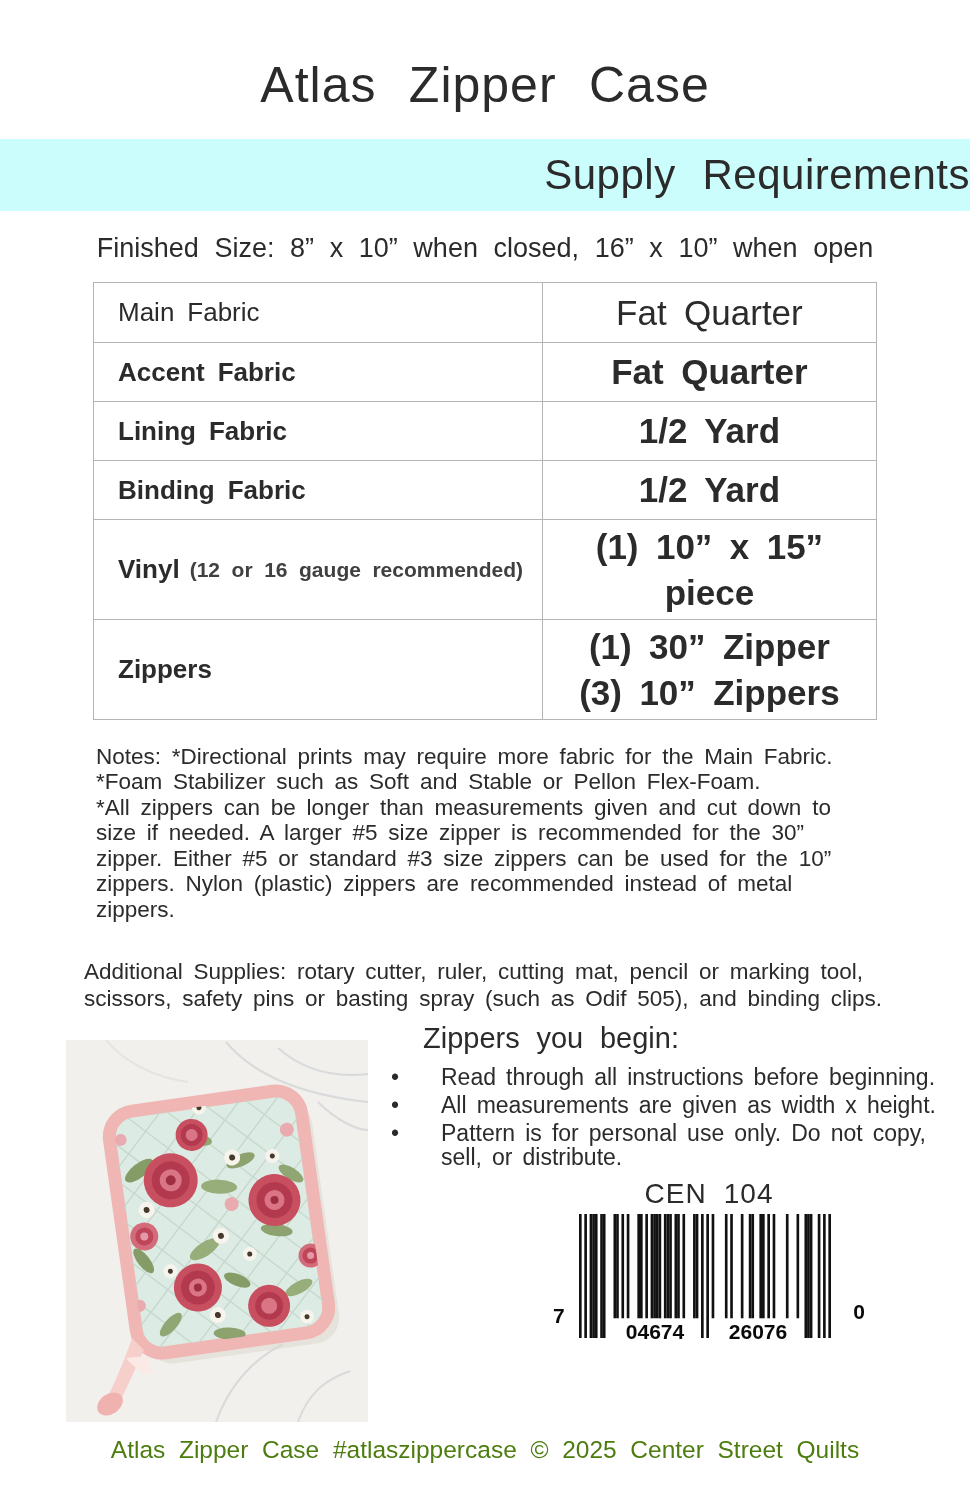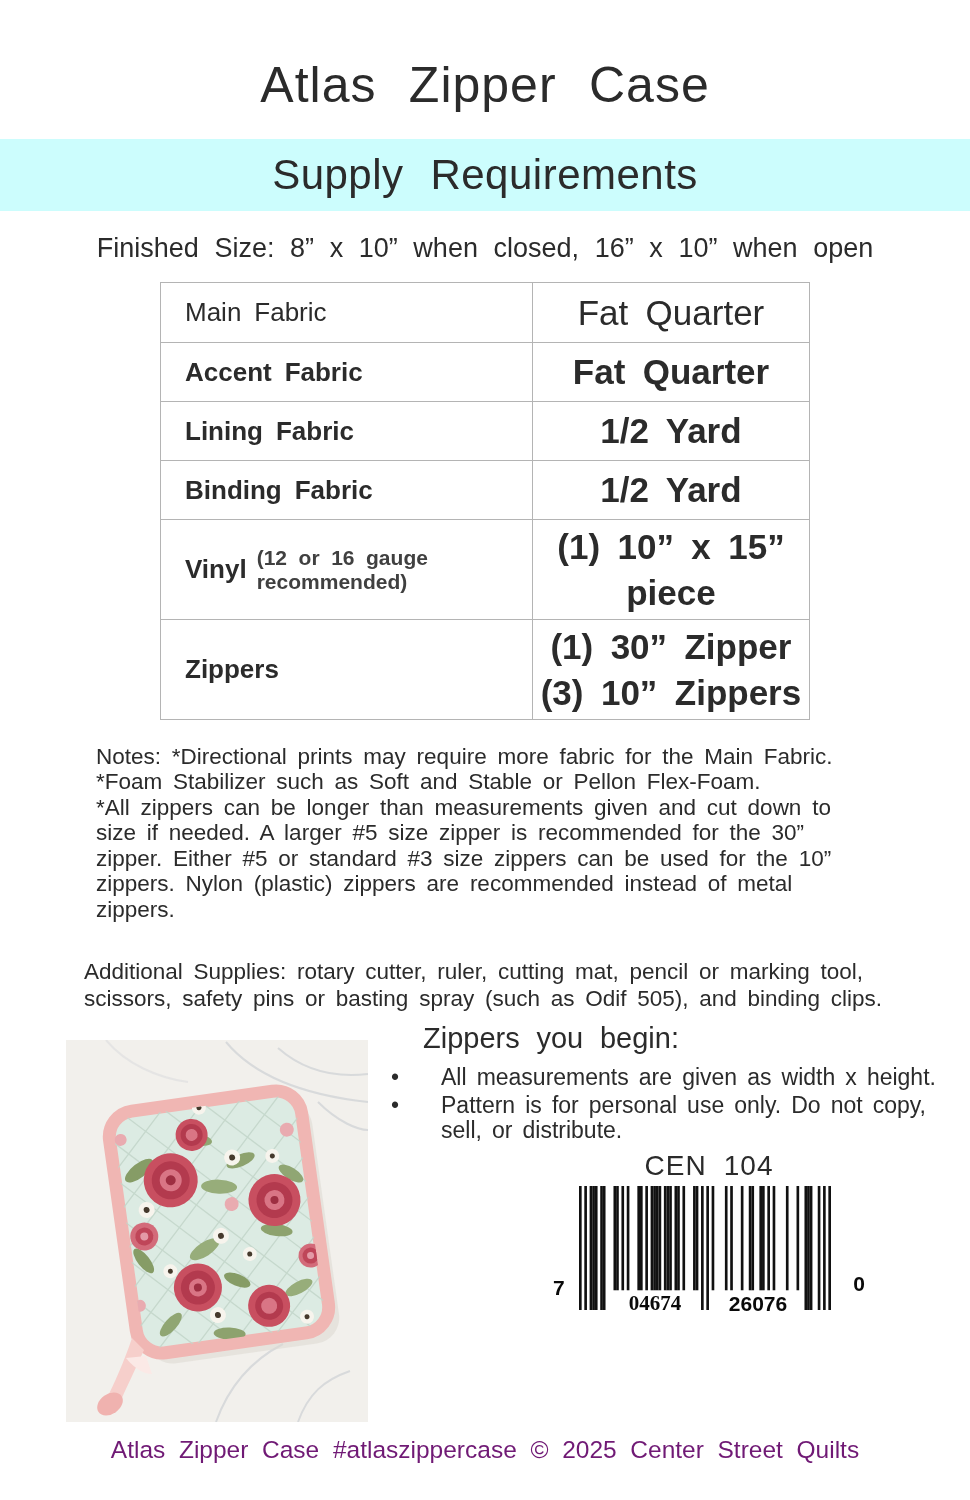--- a/index.html
+++ b/index.html
@@ -13,28 +13,28 @@
   body{
     width:970px;height:1500px;overflow:hidden;background:#ffffff;
     font-family:"Liberation Sans",sans-serif;color:var(--text);
   }
   .page-title{
     margin:58px 0 0 0;text-align:center;font-size:50px;font-weight:400;
     letter-spacing:1px;word-spacing:.35em;line-height:1.1;
   }
   .banner{
     margin-top:26px;height:72px;background:var(--banner-bg);
-    display:flex;align-items:center;justify-content:center;
+    display:flex;align-items:center;justify-content:flex-end;
   }
   .banner-text{font-size:42px;font-weight:400;word-spacing:.35em;letter-spacing:.5px;}
   .finished-size{
     margin-top:22px;text-align:center;font-size:27px;word-spacing:.3em;
   }
   .supply-table{
-    width:650px;margin:18px auto 0 auto;border:1px solid var(--table-border);
+    width:784px;margin:18px auto 0 auto;border:1px solid var(--table-border);
   }
   .srow{display:grid;grid-template-columns:57.4% 42.6%;min-height:59px;}
   .srow + .srow{border-top:1px solid var(--table-border);font-weight:bold;}
   .srow.tall{min-height:84px;}
   .cell-item{
     border-right:1px solid var(--table-border);
     display:flex;align-items:center;padding:6px 8px 6px 24px;
     font-size:26px;word-spacing:.22em;
   }
   .item-note{font-size:21px;margin-left:10px;color:#404040;}
@@ -62,24 +62,24 @@
   .code-block{width:312px;margin:8px 0 0 168px;}
   .code-label{text-align:center;font-size:28px;word-spacing:.3em;letter-spacing:1px;}
   .barcode{position:relative;height:130px;margin-top:4px;}
   .barcode-bars{position:absolute;left:26px;top:0;width:252px;height:124px;fill:var(--barcode-ink);}
   .bc-digit,.bc-group{
     position:absolute;font-weight:bold;font-size:21px;color:#0a0a0a;
     font-family:"Liberation Sans",sans-serif;
   }
   .bc-left-digit{left:0;bottom:16px;}
   .bc-right-digit{right:0;bottom:20px;}
-  .bc-group-left{left:56px;width:92px;text-align:center;bottom:0;font-family:Liberation Serif, serif;}
+  .bc-group-left{left:56px;width:92px;text-align:center;bottom:0;}
   .bc-group-right{left:159px;width:92px;text-align:center;bottom:0;}
   .footer-credit{
-    margin-top:14px;text-align:center;font-size:24.5px;word-spacing:.28em;color:#701a75;
+    margin-top:14px;text-align:center;font-size:24.5px;word-spacing:.28em;color:#4d7c0f;
   }
 </style>
 </head>
 <body>
 
 <h1 class="page-title">Atlas Zipper Case</h1>
 
 <div class="banner">
   <span class="banner-text">Supply Requirements</span>
 </div>
@@ -280,20 +280,21 @@
         <path d="M66,298 C58,322 48,344 40,360 L52,367 C60,348 70,328 78,310 Z" fill="#f6cfcb"></path>
         <path d="M60,318 C70,330 78,334 86,334 L80,316 Z" fill="#fbe9e6"></path>
         <ellipse cx="44" cy="364" rx="14" ry="10" fill="#f0b2af" transform="rotate(-35 44 364)"></ellipse>
       </g>
     </svg>
   </div>
 
   <div class="right-col">
     <div class="byb-heading">Zippers you begin:</div>
     <ul class="bullets">
+      <li>Read through all instructions before beginning.</li>
       <li>All measurements are given as width x height.</li>
       <li>Pattern is for personal use only. Do not copy, sell, or distribute.</li>
     </ul>
     <div class="code-block">
       <div class="code-label">CEN 104</div>
       <div class="barcode">
         <svg id="barcode-svg" class="barcode-bars" viewBox="0 0 95 44" preserveAspectRatio="none">
             <rect x="0" y="0" width="1" height="44"></rect>
             <rect x="2" y="0" width="1" height="44"></rect>
             <rect x="4" y="0" width="1" height="44"></rect>

